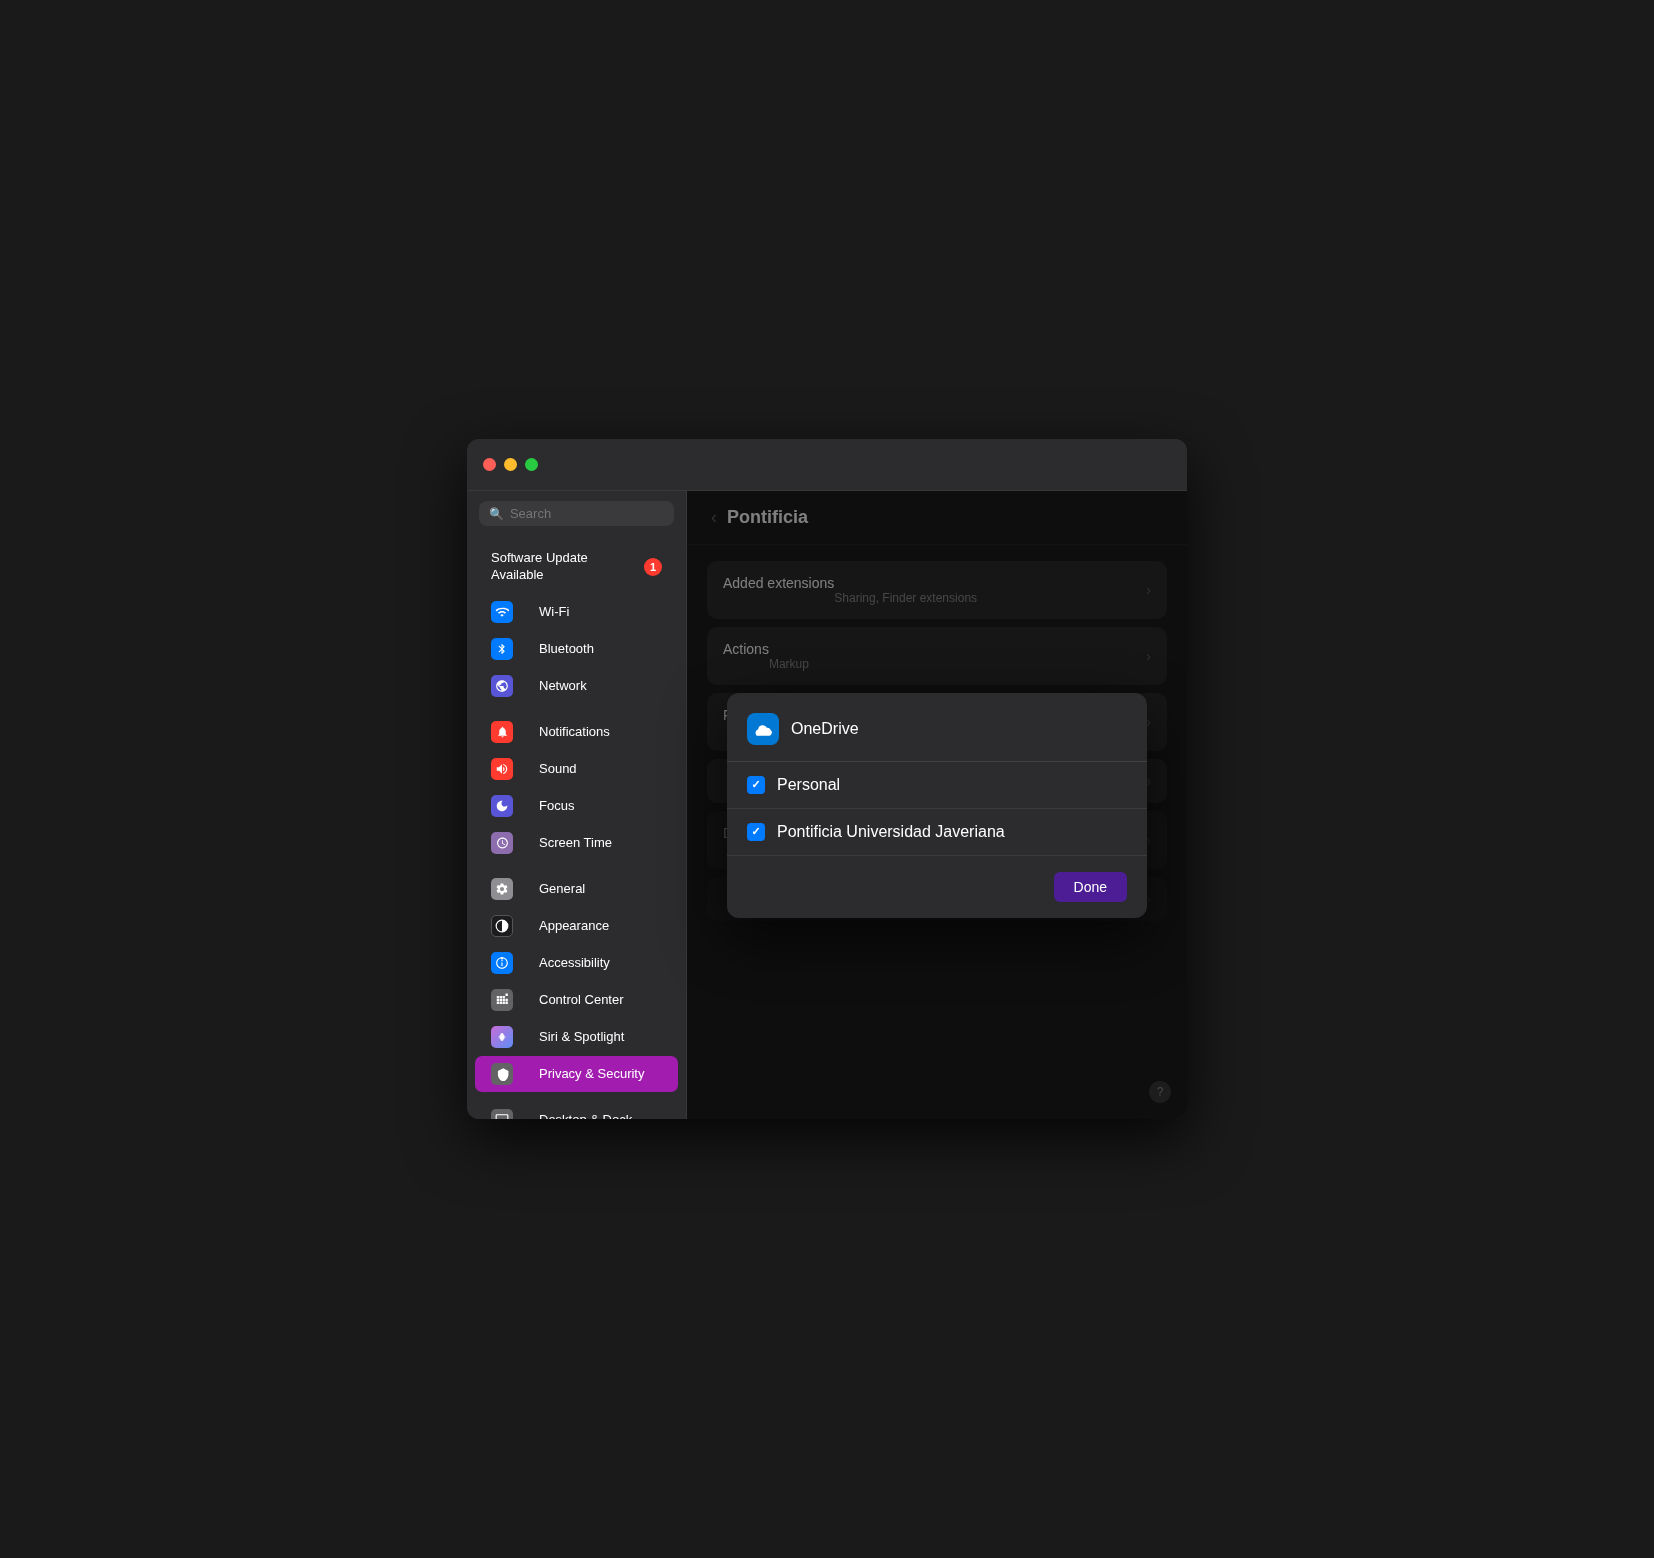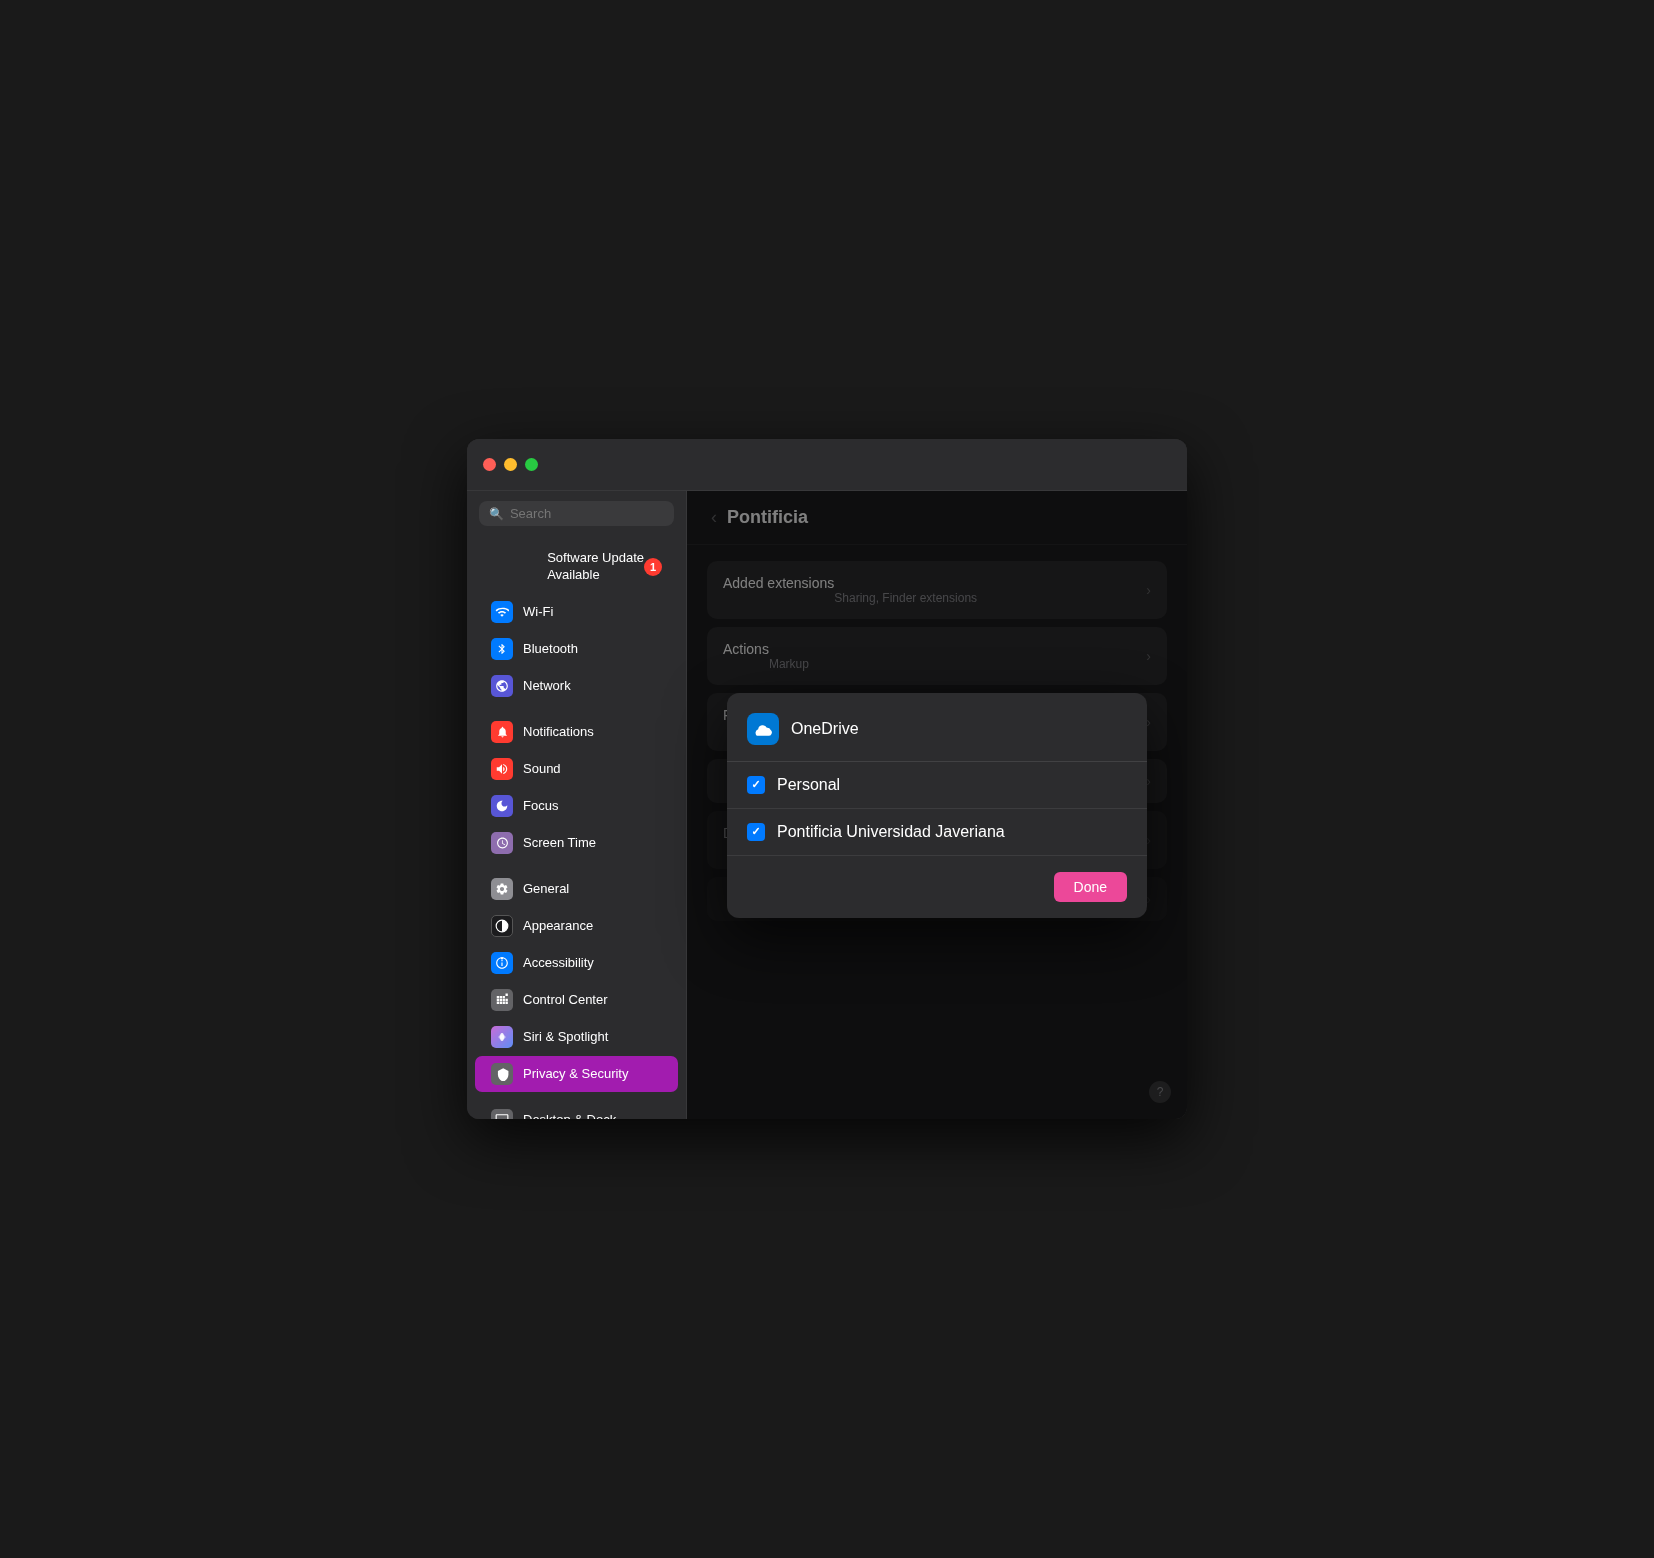--- a/index.html
+++ b/index.html
@@ -92,21 +92,21 @@
     .sidebar-list::-webkit-scrollbar {
       width: 6px;
     }
     .sidebar-list::-webkit-scrollbar-thumb {
       background: rgba(255,255,255,0.2);
       border-radius: 3px;
     }
     .software-update {
       display: flex;
       align-items: center;
-      justify-content: flex-end;
+      justify-content: space-between;
       padding: 8px 16px;
       margin: 2px 8px;
       border-radius: 8px;
       cursor: pointer;
     }
     .software-update-text {
       color: #ffffff;
       font-size: 13px;
       line-height: 1.3;
     }
@@ -123,21 +123,21 @@
       justify-content: center;
       flex-shrink: 0;
     }
     .sidebar-item {
       display: flex;
       align-items: center;
       padding: 7px 16px;
       margin: 1px 8px;
       border-radius: 7px;
       cursor: pointer;
-      gap: 10px;
+      gap: 26px;
     }
     .sidebar-item.active {
       background: #a21caf;
     }
     .sidebar-item-label {
       color: #ffffff;
       font-size: 13px;
     }
     .sidebar-icon {
       width: 22px;
@@ -311,21 +311,21 @@
     .modal-item-label {
       color: #ffffff;
       font-size: 16px;
     }
     .modal-footer {
       display: flex;
       justify-content: flex-end;
       padding: 16px 20px;
     }
     .done-button {
-      background: #ec4899;
+      background: #4c1d95;
       color: white;
       border: none;
       border-radius: 6px;
       padding: 7px 20px;
       font-size: 14px;
       font-weight: 500;
       cursor: pointer;
     }
   </style>
 </head>

